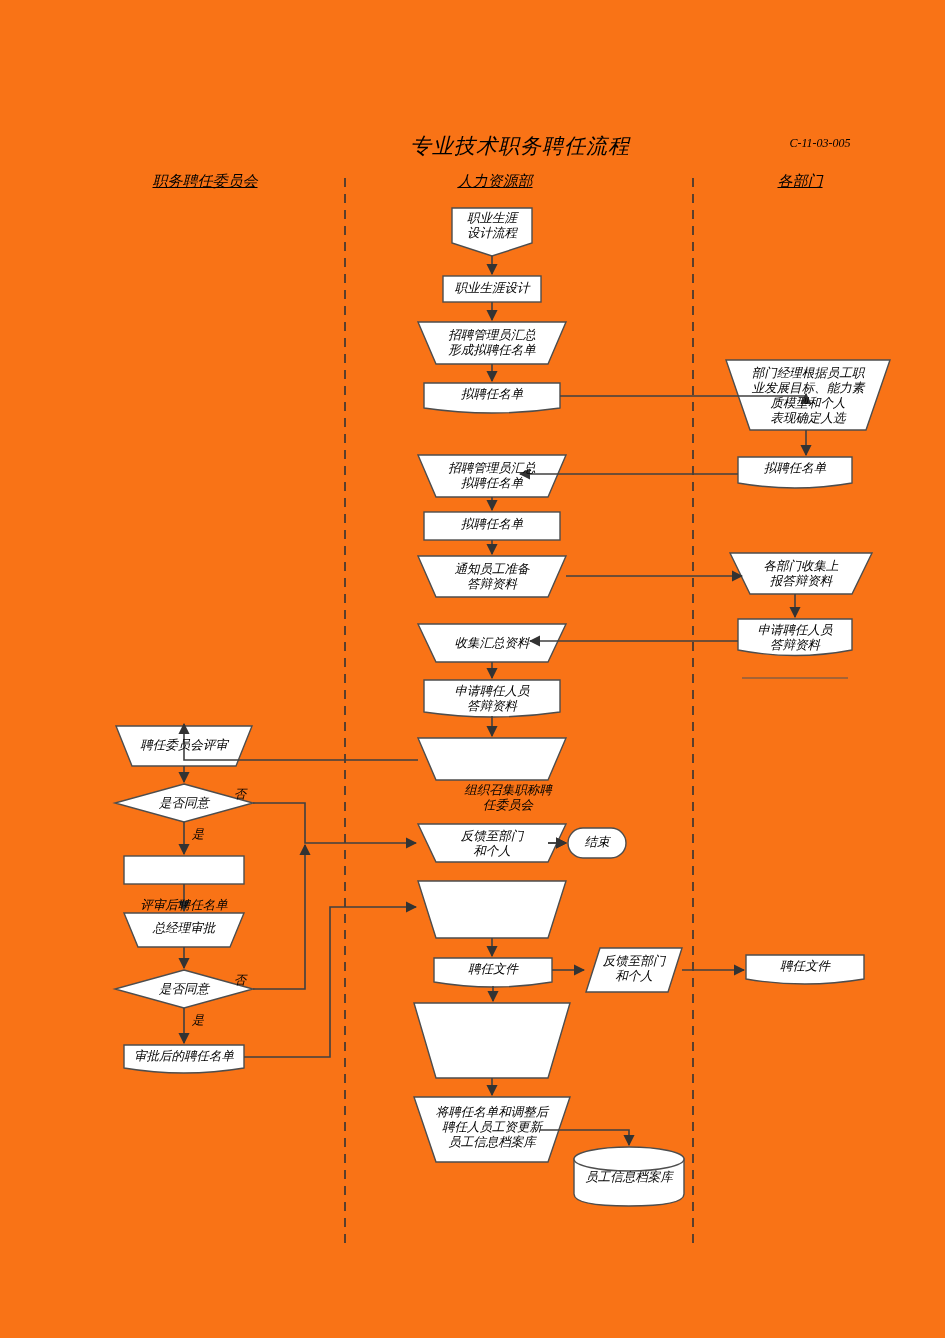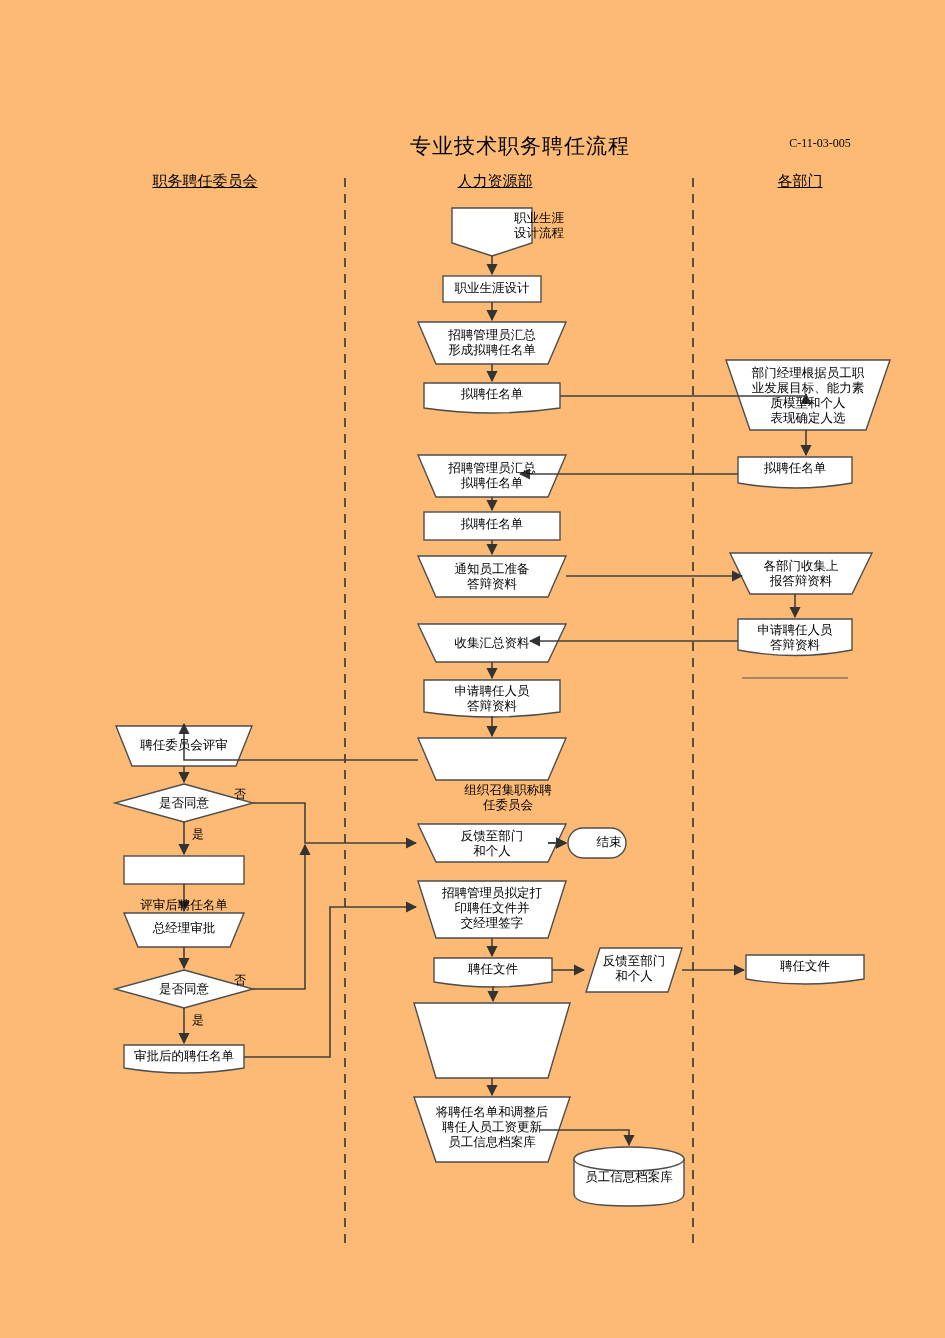--- a/index.html
+++ b/index.html
@@ -8,22 +8,23 @@
     background: #ffffff;
   }
   body {
     font-family: "Liberation Serif", "DejaVu Serif", serif;
     color: #000000;
   }
   #page {
     position: relative;
     width: 945px;
     height: 1338px;
-    background: #fdba74;
+    background: #f97316;
     overflow: hidden;
+    font-style: italic;
   }
   #page svg {
     position: absolute;
     left: 0;
     top: 0;
     width: 945px;
     height: 1338px;
   }
   .doc-title {
     position: absolute;
@@ -235,42 +236,39 @@
     </g>
   </svg>
 
   <div class="doc-title">专业技术职务聘任流程</div>
   <div class="doc-code">C-11-03-005</div>
 
   <div class="col-head" style="left:110px;top:172px;width:190px;">职务聘任委员会</div>
   <div class="col-head" style="left:400px;top:172px;width:190px;">人力资源部</div>
   <div class="col-head" style="left:740px;top:172px;width:120px;">各部门</div>
 
-  <div class="node-label" style="left:452px;top:211px;width:80px;padding-left:47px;">职业生涯
+  <div class="node-label" style="left:452px;top:211px;width:80px;">职业生涯
 设计流程</div>
   <div class="node-label" style="left:443px;top:281px;width:98px;">职业生涯设计</div>
   <div class="node-label" style="left:416px;top:328px;width:152px;">招聘管理员汇总
 形成拟聘任名单</div>
   <div class="node-label" style="left:424px;top:387px;width:136px;">拟聘任名单</div>
   <div class="node-label" style="left:416px;top:461px;width:152px;">招聘管理员汇总
 拟聘任名单</div>
   <div class="node-label" style="left:424px;top:517px;width:136px;">拟聘任名单</div>
   <div class="node-label" style="left:416px;top:562px;width:152px;">通知员工准备
 答辩资料</div>
   <div class="node-label" style="left:416px;top:636px;width:152px;">收集汇总资料</div>
   <div class="node-label" style="left:424px;top:684px;width:136px;">申请聘任人员
 答辩资料</div>
   <div class="node-label" style="left:432px;top:744px;width:152px;margin-top:39px;">组织召集职称聘
 任委员会</div>
   <div class="node-label" style="left:416px;top:829px;width:152px;">反馈至部门
 和个人</div>
-  <div class="node-label" style="left:568px;top:835px;width:58px;margin-left:12px;">结束</div>
-  <div class="node-label" style="left:416px;top:886px;width:152px;">招聘管理员拟定打
-印聘任文件并
-交经理签字</div>
+  <div class="node-label" style="left:568px;top:835px;width:58px;">结束</div>
   <div class="node-label" style="left:434px;top:962px;width:118px;">聘任文件</div>
   <div class="node-label" style="left:412px;top:1105px;width:160px;">将聘任名单和调整后
 聘任人员工资更新
 员工信息档案库</div>
   <div class="node-label" style="left:574px;top:1170px;width:110px;">员工信息档案库</div>
 
   <div class="node-label" style="left:724px;top:366px;width:168px;">部门经理根据员工职
 业发展目标、能力素
 质模型和个人
 表现确定人选</div>

